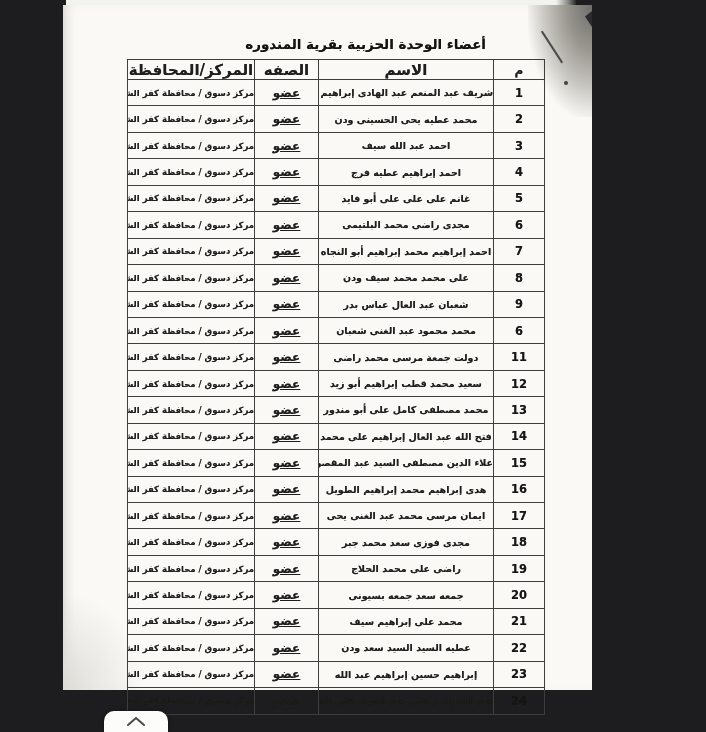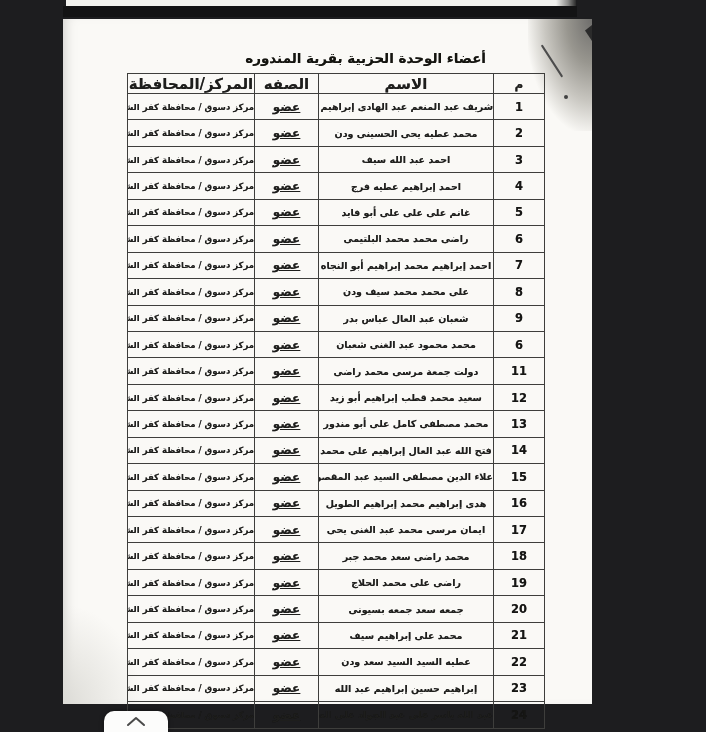--- a/index.html
+++ b/index.html
@@ -14,21 +14,21 @@
   }
   .sliver-smudge{
     position:absolute;left:556px;top:0;width:20px;height:6px;
     background:linear-gradient(90deg,#f2f2ef 0%,#8a8a88 60%,#2a2a2a 100%);
   }
   .top-bar{
     position:absolute;left:63px;top:6px;width:514px;height:11px;
     background:#131314;
   }
   .page{
-    position:absolute;left:63px;top:19px;width:529px;height:685px;
+    position:absolute;left:63px;top:5px;width:529px;height:685px;
     background:#faf9f6;
     box-shadow:inset 10px 0 16px -12px rgba(0,0,0,.28);
   }
   .corner-shadow{
     position:absolute;right:0;top:0;width:64px;height:112px;
     background:radial-gradient(ellipse at 100% 0%, #6e6d6b 0%, #98968f 28%, #c8c6c0 52%, rgba(250,249,246,0) 74%);
   }
   .corner-notch{
     position:absolute;right:0;top:6px;width:7px;height:16px;
     background:#2b2b2b;
@@ -141,21 +141,21 @@
             <td class="cell-region">مركز دسوق / محافظة كفر الشيخ</td>
           </tr>
           <tr style="height: 26.45px;">
             <td class="cell-number">5</td>
             <td class="cell-name">غانم على على على أبو فايد</td>
             <td class="cell-capacity">عضو</td>
             <td class="cell-region">مركز دسوق / محافظة كفر الشيخ</td>
           </tr>
           <tr style="height: 26.45px;">
             <td class="cell-number">6</td>
-            <td class="cell-name">راضى محمد محمد البلتيمى</td>
+            <td class="cell-name">مجدى راضى محمد البلتيمى</td>
             <td class="cell-capacity">عضو</td>
             <td class="cell-region">مركز دسوق / محافظة كفر الشيخ</td>
           </tr>
           <tr style="height: 26.45px;">
             <td class="cell-number">7</td>
             <td class="cell-name">احمد إبراهيم محمد إبراهيم أبو النجاه</td>
             <td class="cell-capacity">عضو</td>
             <td class="cell-region">مركز دسوق / محافظة كفر الشيخ</td>
           </tr>
           <tr style="height: 26.45px;">
@@ -213,21 +213,21 @@
             <td class="cell-region">مركز دسوق / محافظة كفر الشيخ</td>
           </tr>
           <tr style="height: 26.45px;">
             <td class="cell-number">17</td>
             <td class="cell-name">ايمان مرسى محمد عبد الغنى يحى</td>
             <td class="cell-capacity">عضو</td>
             <td class="cell-region">مركز دسوق / محافظة كفر الشيخ</td>
           </tr>
           <tr style="height: 26.45px;">
             <td class="cell-number">18</td>
-            <td class="cell-name">محمد راضى سعد محمد جبر</td>
+            <td class="cell-name">مجدى فوزى سعد محمد جبر</td>
             <td class="cell-capacity">عضو</td>
             <td class="cell-region">مركز دسوق / محافظة كفر الشيخ</td>
           </tr>
           <tr style="height: 26.45px;">
             <td class="cell-number">19</td>
             <td class="cell-name">راضى على محمد الحلاج</td>
             <td class="cell-capacity">عضو</td>
             <td class="cell-region">مركز دسوق / محافظة كفر الشيخ</td>
           </tr>
           <tr style="height: 26.45px;">

